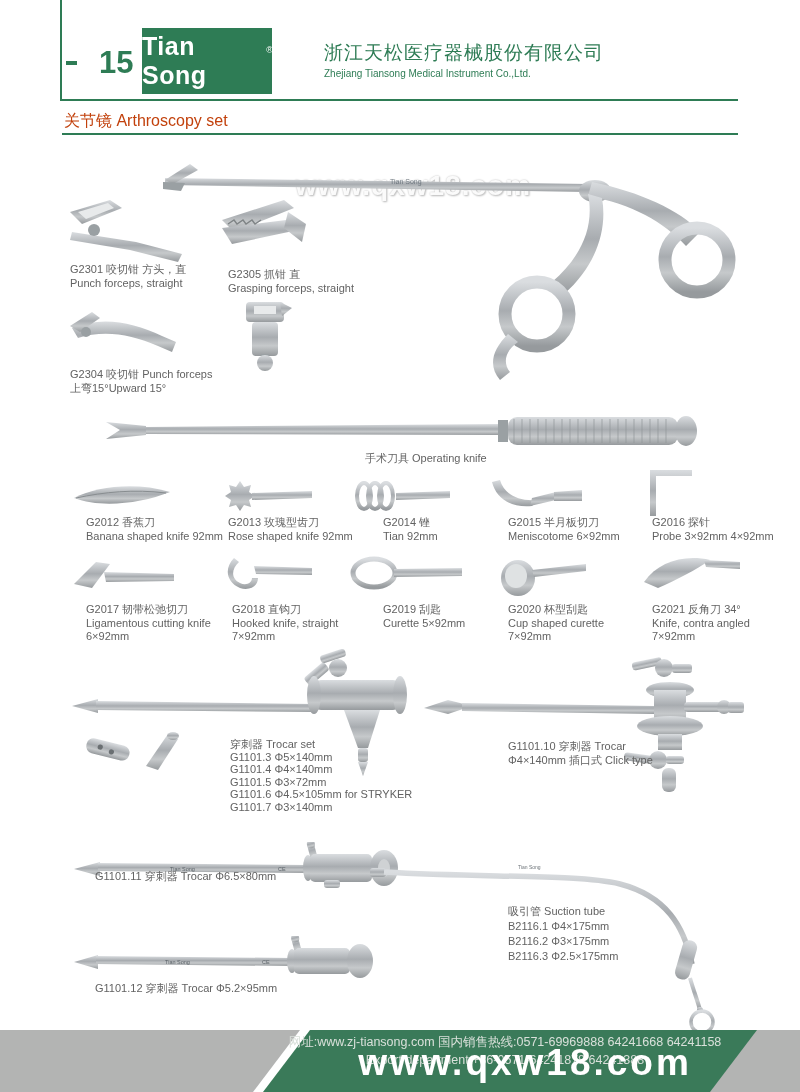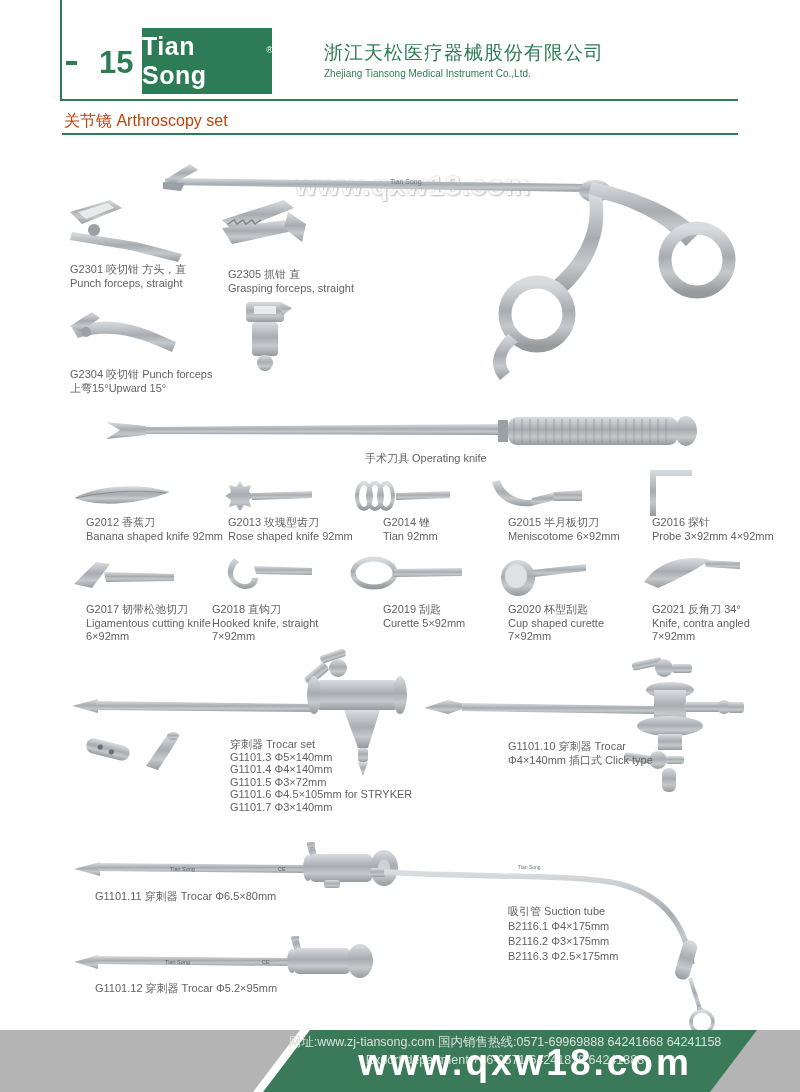--- a/index.html
+++ b/index.html
@@ -302,21 +302,21 @@
   <div class="label" style="left:652px;top:516px">
     <div>G2016 探针</div>
     <div>Probe 3×92mm  4×92mm</div>
   </div>
 
   <div class="label" style="left:86px;top:603px">
     <div>G2017 韧带松弛切刀</div>
     <div>Ligamentous cutting knife</div>
     <div>6×92mm</div>
   </div>
-  <div class="label" style="left:212px;top:603px">
+  <div class="label" style="left:232px;top:603px">
     <div>G2018 直钩刀</div>
     <div>Hooked knife, straight</div>
     <div>7×92mm</div>
   </div>
   <div class="label" style="left:383px;top:603px">
     <div>G2019 刮匙</div>
     <div>Curette 5×92mm</div>
   </div>
   <div class="label" style="left:508px;top:603px">
     <div>G2020 杯型刮匙</div>
@@ -336,21 +336,21 @@
     <div>G1101.5 Φ3×72mm</div>
     <div>G1101.6 Φ4.5×105mm for STRYKER</div>
     <div>G1101.7 Φ3×140mm</div>
   </div>
 
   <div class="label" style="left:508px;top:740px">
     <div>G1101.10  穿刺器 Trocar</div>
     <div>Φ4×140mm 插口式 Click type</div>
   </div>
 
-  <div class="label" style="left:95px;top:890px">G1101.11  穿刺器 Trocar Φ6.5×80mm</div>
+  <div class="label" style="left:95px;top:870px">G1101.11  穿刺器 Trocar Φ6.5×80mm</div>
 
   <div class="label suc" style="left:508px;top:904px">
     <div>吸引管 Suction tube</div>
     <div>B2116.1 Φ4×175mm</div>
     <div>B2116.2 Φ3×175mm</div>
     <div>B2116.3 Φ2.5×175mm</div>
   </div>
 
   <div class="label" style="left:95px;top:982px">G1101.12  穿刺器 Trocar Φ5.2×95mm</div>
 

